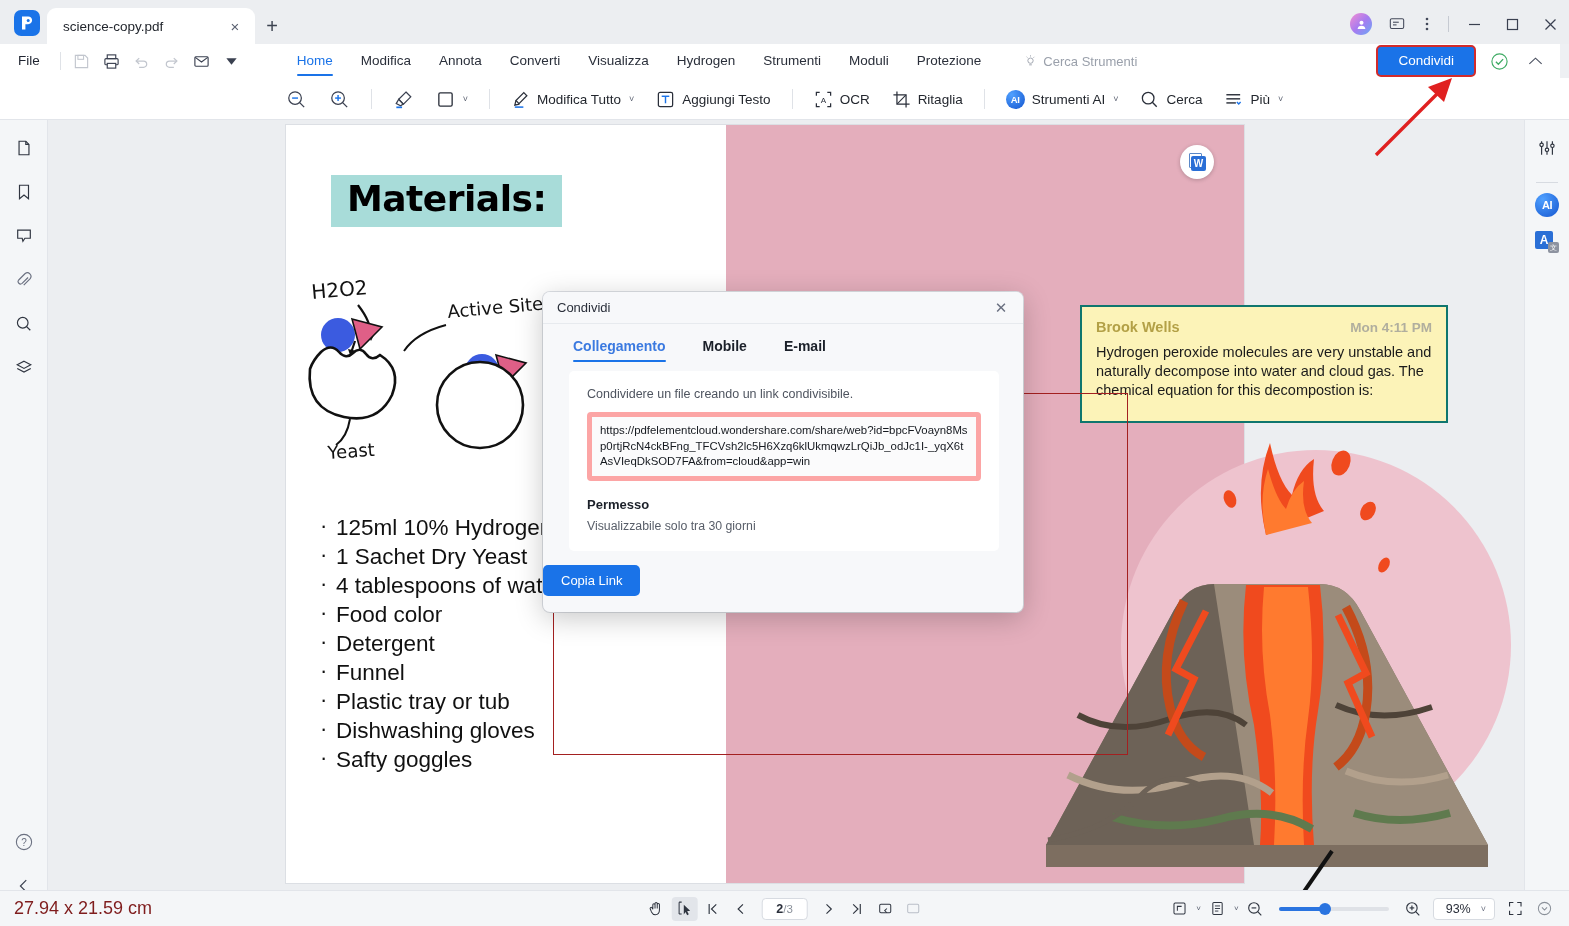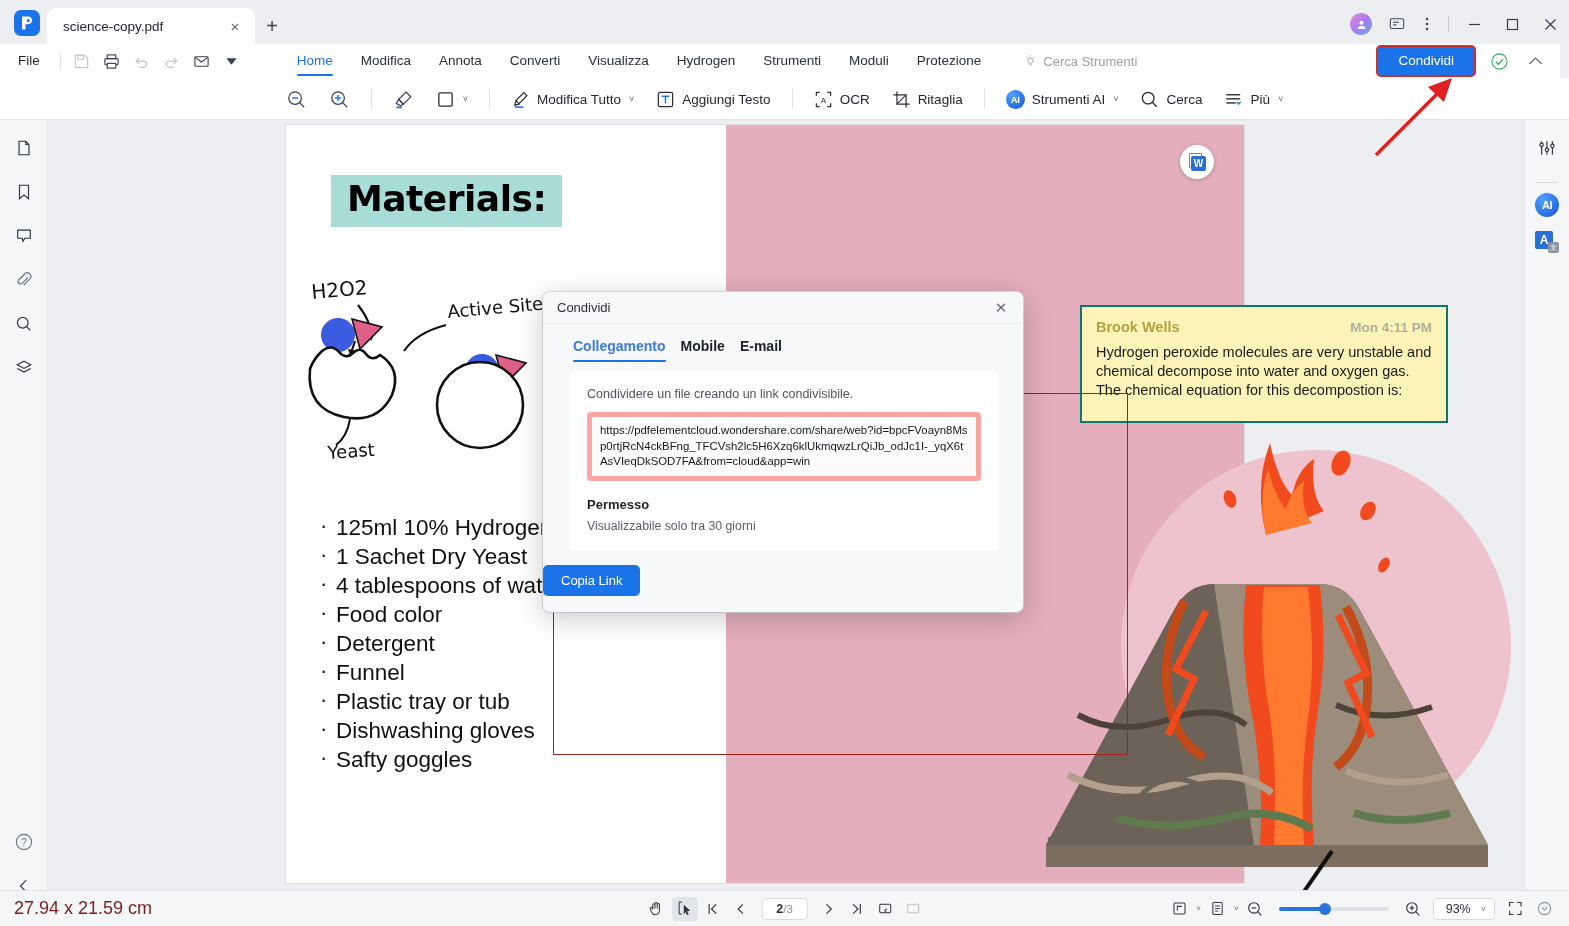--- a/index.html
+++ b/index.html
@@ -231,21 +231,21 @@
   }
   .dlg-head{
     height:32px;display:flex;align-items:center;padding:0 10px 0 14px;
     border-bottom:1px solid #e7eaee;background:#f7f8fa;
   }
   .dlg-title{font-size:13px;color:#2a2f3a;flex:1;}
   .dlg-close{
     width:24px;height:24px;display:flex;align-items:center;justify-content:center;
     color:#6a7080;font-size:15px;
   }
-  .dlg-tabs{display:flex;align-items:center;padding:14px 16px 0 30px;gap:15px;}
+  .dlg-tabs{display:flex;align-items:center;padding:14px 16px 0 30px;gap:37px;}
   .dlg-tab{
     font-size:14px;color:#1b2029;font-weight:bold;padding-bottom:8px;position:relative;
   }
   .dlg-tab.active{color:#3b7ae0;}
   .dlg-tab.active:after{
     content:"";position:absolute;left:0;right:0;bottom:0;height:2.5px;
     background:#1a73e8;border-radius:2px;
   }
   .dlg-card{
     margin:9px 24px 0 26px;background:#fff;border-radius:5px;padding:16px 18px 18px;
@@ -641,21 +641,21 @@
       <li>Plastic tray or tub</li>
       <li>Dishwashing gloves</li>
       <li>Safty goggles</li>
     </ul>
 
     <div class="note">
       <div class="note-head">
         <span class="note-author">Brook Wells</span>
         <span class="note-time">Mon 4:11 PM</span>
       </div>
-      <div class="note-body">Hydrogen peroxide molecules are very unstable and chemical decompose into water and oxygen gas. The chemical equation for this decompostion is:</div>
+      <div class="note-body">Hydrogen peroxide molecules are very unstable and naturally decompose into water and cloud gas. The chemical equation for this decompostion is:</div>
     </div>
 
     <svg class="volcano" viewBox="0 0 500 470">
       <circle cx="300" cy="230" r="195" fill="#eec3ce"></circle>
       <path d="M250 120 q-12 -50 4 -92 q8 38 22 52 q6 -26 22 -36 q-4 36 10 52" fill="#f04a1e"></path>
       <path d="M250 120 q-8 -36 2 -66 q8 30 18 40 q6 -20 18 -28 q-4 28 8 42" fill="#ff7a2f"></path>
       <ellipse cx="325" cy="48" rx="9" ry="13" fill="#f04a1e" transform="rotate(22 325 48)"></ellipse>
       <ellipse cx="352" cy="96" rx="7" ry="10" fill="#f04a1e" transform="rotate(30 352 96)"></ellipse>
       <ellipse cx="214" cy="84" rx="6" ry="9" fill="#f04a1e" transform="rotate(-20 214 84)"></ellipse>
       <ellipse cx="368" cy="150" rx="5" ry="8" fill="#f04a1e" transform="rotate(30 368 150)"></ellipse>

